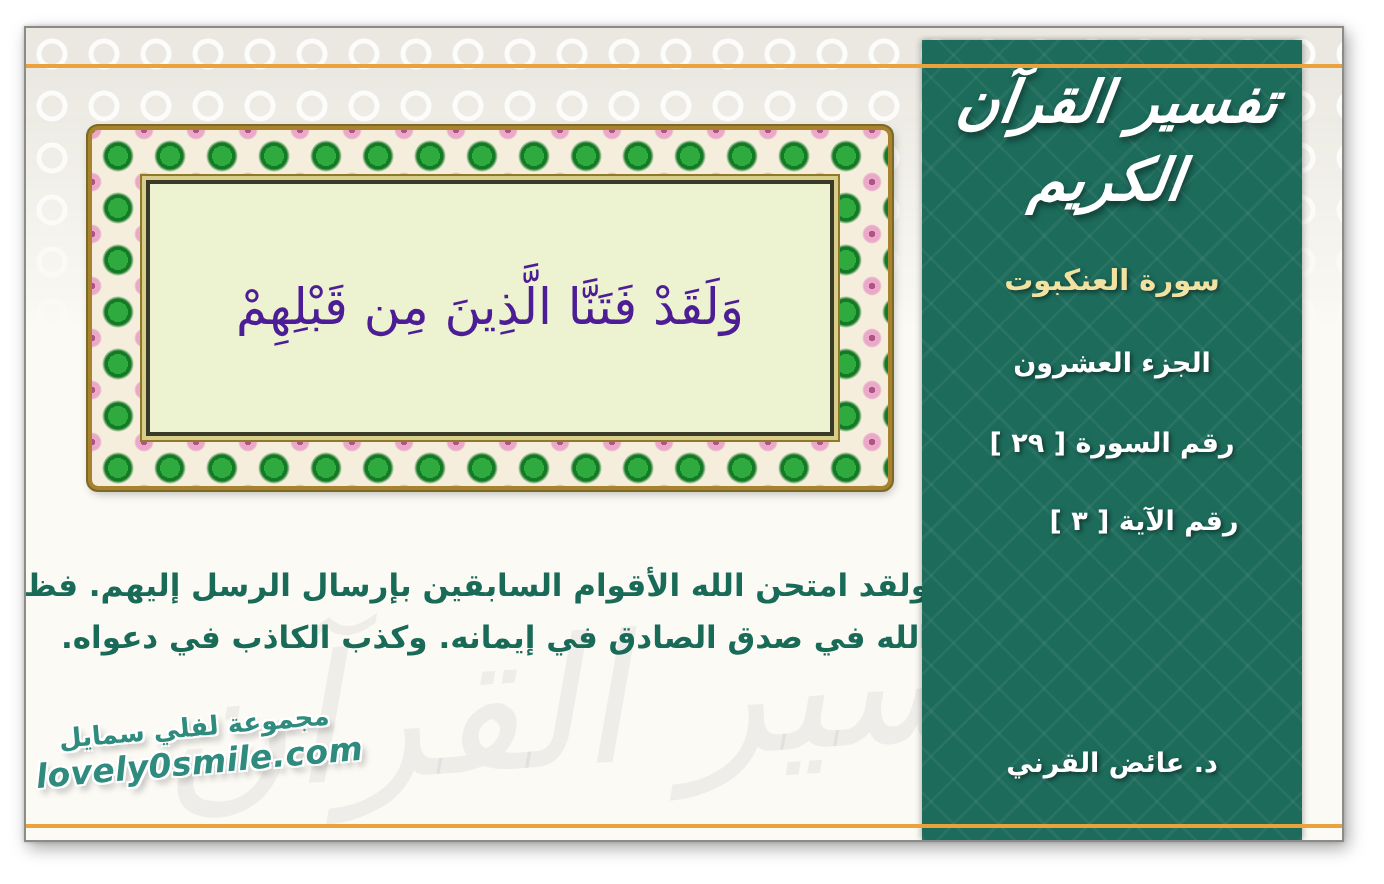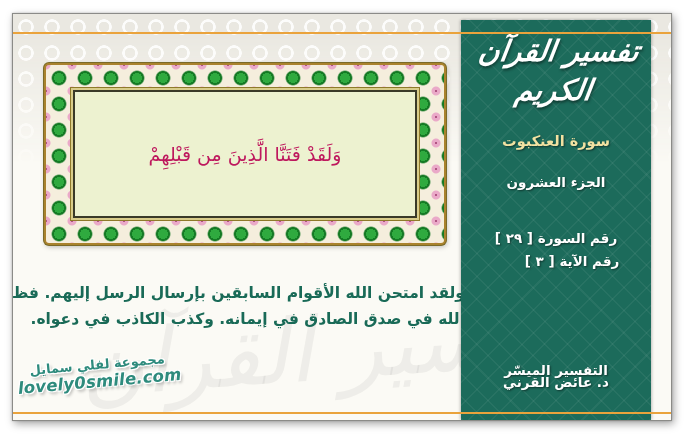--- a/index.html
+++ b/index.html
@@ -34,40 +34,40 @@
       repeating-linear-gradient(-45deg,rgba(255,255,255,.05) 0 1.5px,transparent 1.5px 16px);
     box-shadow:-1px 0 3px rgba(0,0,0,.2),1px 0 3px rgba(0,0,0,.2);}
   .panel div{position:absolute;left:0;right:0;text-align:center;white-space:nowrap;}
   .panel-title{top:12px;font-size:29px;line-height:39px;font-weight:bold;font-style:italic;
     color:#ffffff;transform:skewX(-8deg);white-space:normal !important;
     text-shadow:1px 2px 3px rgba(0,0,0,.45);direction:rtl;padding:0 6px;}
   .panel-item{color:#ffffff;font-weight:bold;font-size:13.5px;direction:rtl;
     text-shadow:1px 1px 2px rgba(0,0,0,.5);}
   .surah-name{top:113px;color:#f2e2a2 !important;font-size:14.5px;}
   .juz{top:154px;}
-  .surah-no{top:210px;}
+  .surah-no{top:194px;}
   .ayah-no{top:233px;margin-left:32px;}
   .source{top:342px;}
   .author{top:354px;}
 
   
   .verse-frame{position:absolute;left:31px;top:49px;width:402px;height:182px;z-index:2;
     border:2px solid #a9822d;border-radius:5px;
     background-color:#f5eedd;
     background-image:
       radial-gradient(circle,#b05583 0 1.5px,#eaa9c8 1.5px 4px,rgba(0,0,0,0) 5px),
       radial-gradient(circle,#2faa3f 0 5px,#157a25 5px 6.5px,rgba(0,0,0,0) 8px);
     background-size:26px 26px,26px 26px;
     background-position:13px 13px,0 0;
     box-shadow:0 0 0 1px #7a6a28,1px 2px 5px rgba(0,0,0,.25);}
   .verse-inner{position:absolute;left:27px;top:25px;right:27px;bottom:25px;
     background:#edf2d0;border:2px solid #3a3a28;
     box-shadow:0 0 0 2px #d9cd8a,0 0 0 3px #8f7a2a;
     display:flex;flex-direction:column;justify-content:center;align-items:center;gap:13px;}
-  .verse-line{direction:rtl;font-size:19px;color:#be185d;white-space:nowrap;line-height:1.3;}
+  .verse-line{direction:rtl;font-size:25px;color:#4c1d95;white-space:nowrap;line-height:1.3;}
 
   
   .tafsir{position:absolute;left:14px;top:266px;width:438px;z-index:2;
     direction:rtl;text-align:right;color:#196a57;font-weight:bold;
     font-size:15.5px;line-height:26px;}
   .tafsir div{white-space:nowrap;}
 
   
   .logo{position:absolute;left:4px;top:343px;width:162px;z-index:4;
     transform:rotate(-5deg);text-align:center;color:#2e8b7d;font-weight:bold;
@@ -87,21 +87,20 @@
 
     <div class="gold-line top"></div>
     <div class="gold-line bottom"></div>
 
     <div class="panel">
       <div class="panel-title">تفسير القرآن الكريم</div>
       <div class="panel-item juz">الجزء العشرون</div>
       <div class="panel-item surah-name">سورة العنكبوت</div>
       <div class="panel-item surah-no">رقم السورة [ ٢٩ ]</div>
       <div class="panel-item ayah-no">رقم الآية [ ٣ ]</div>
-      <div class="panel-item source">التفسير الميسّر</div>
       <div class="panel-item author">د. عائض القرني</div>
     </div>
 
     <div class="verse-frame">
       <div class="verse-inner">
         <div class="verse-line">وَلَقَدْ فَتَنَّا الَّذِينَ مِن قَبْلِهِمْ</div>
       </div>
     </div>
 
     <div class="tafsir">

